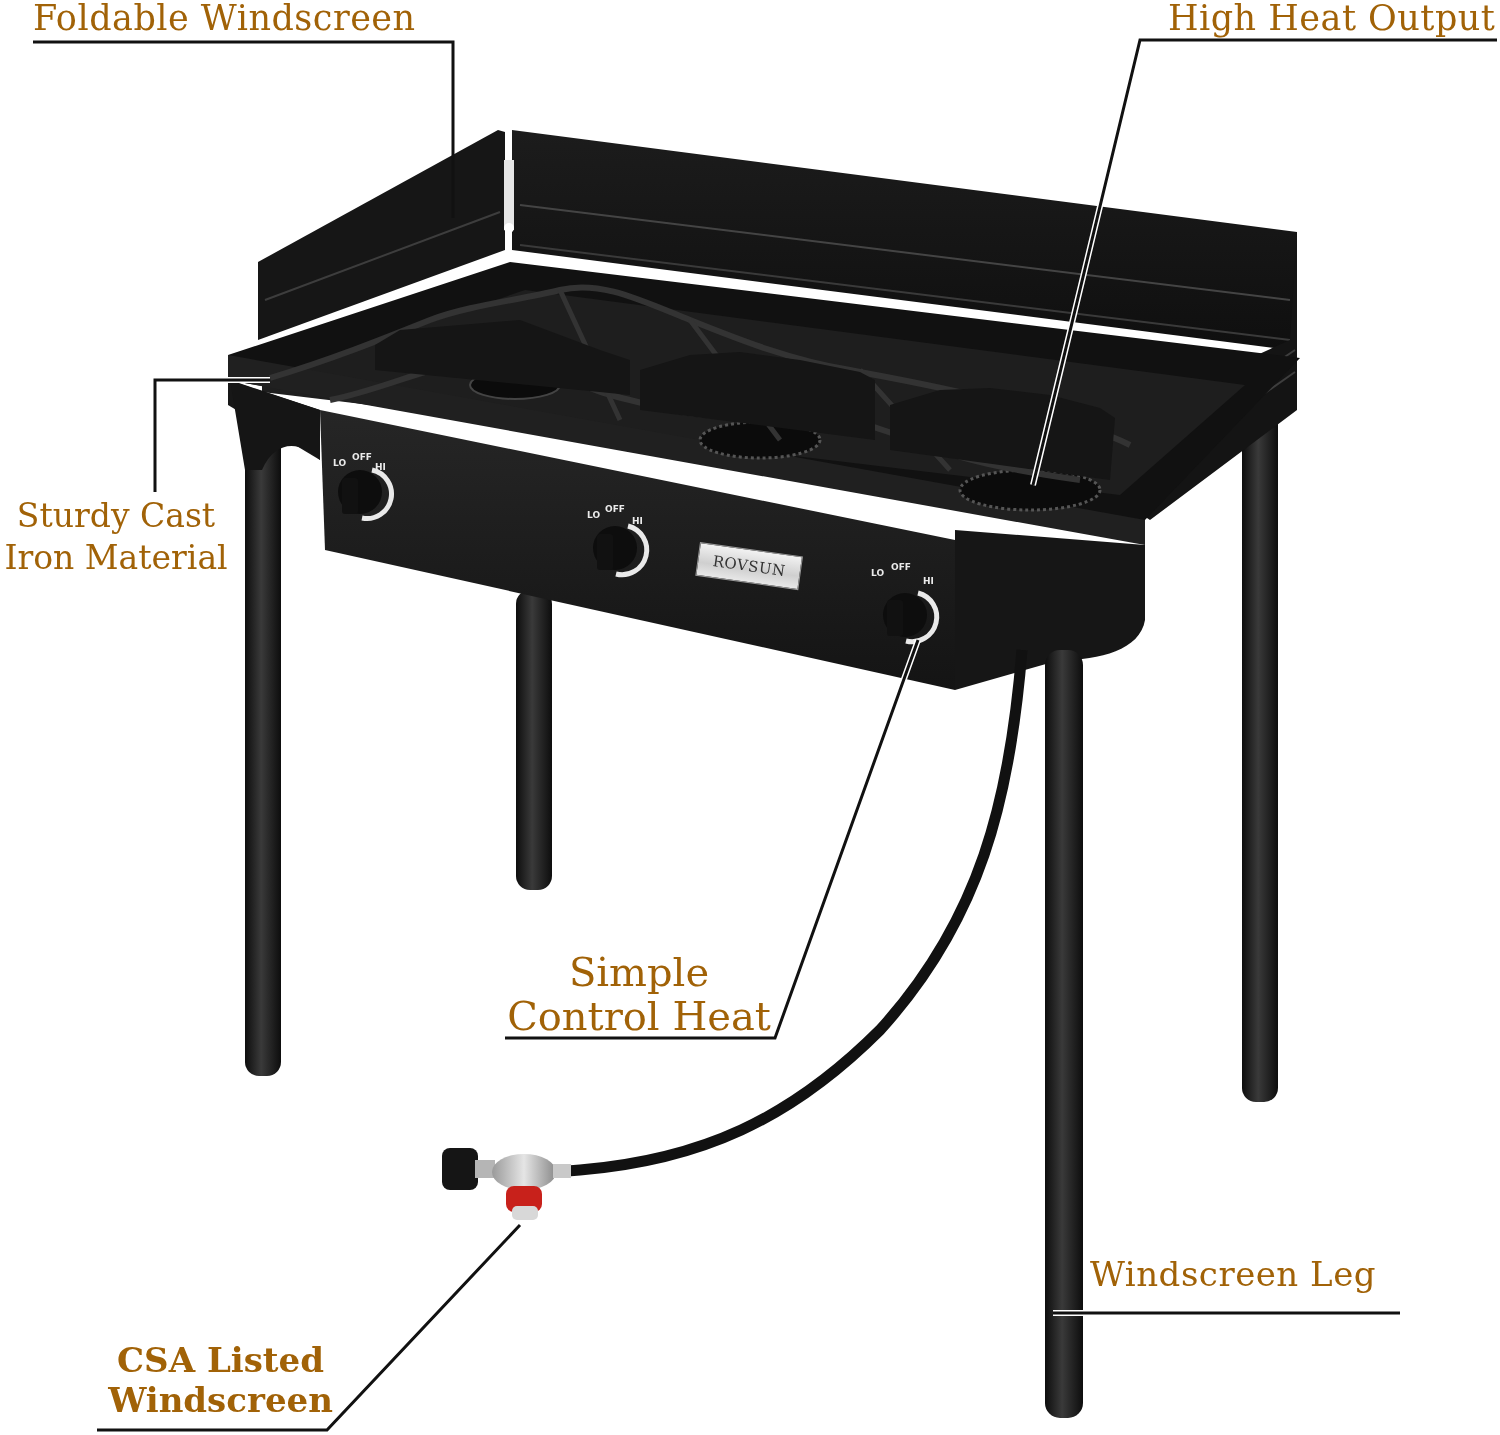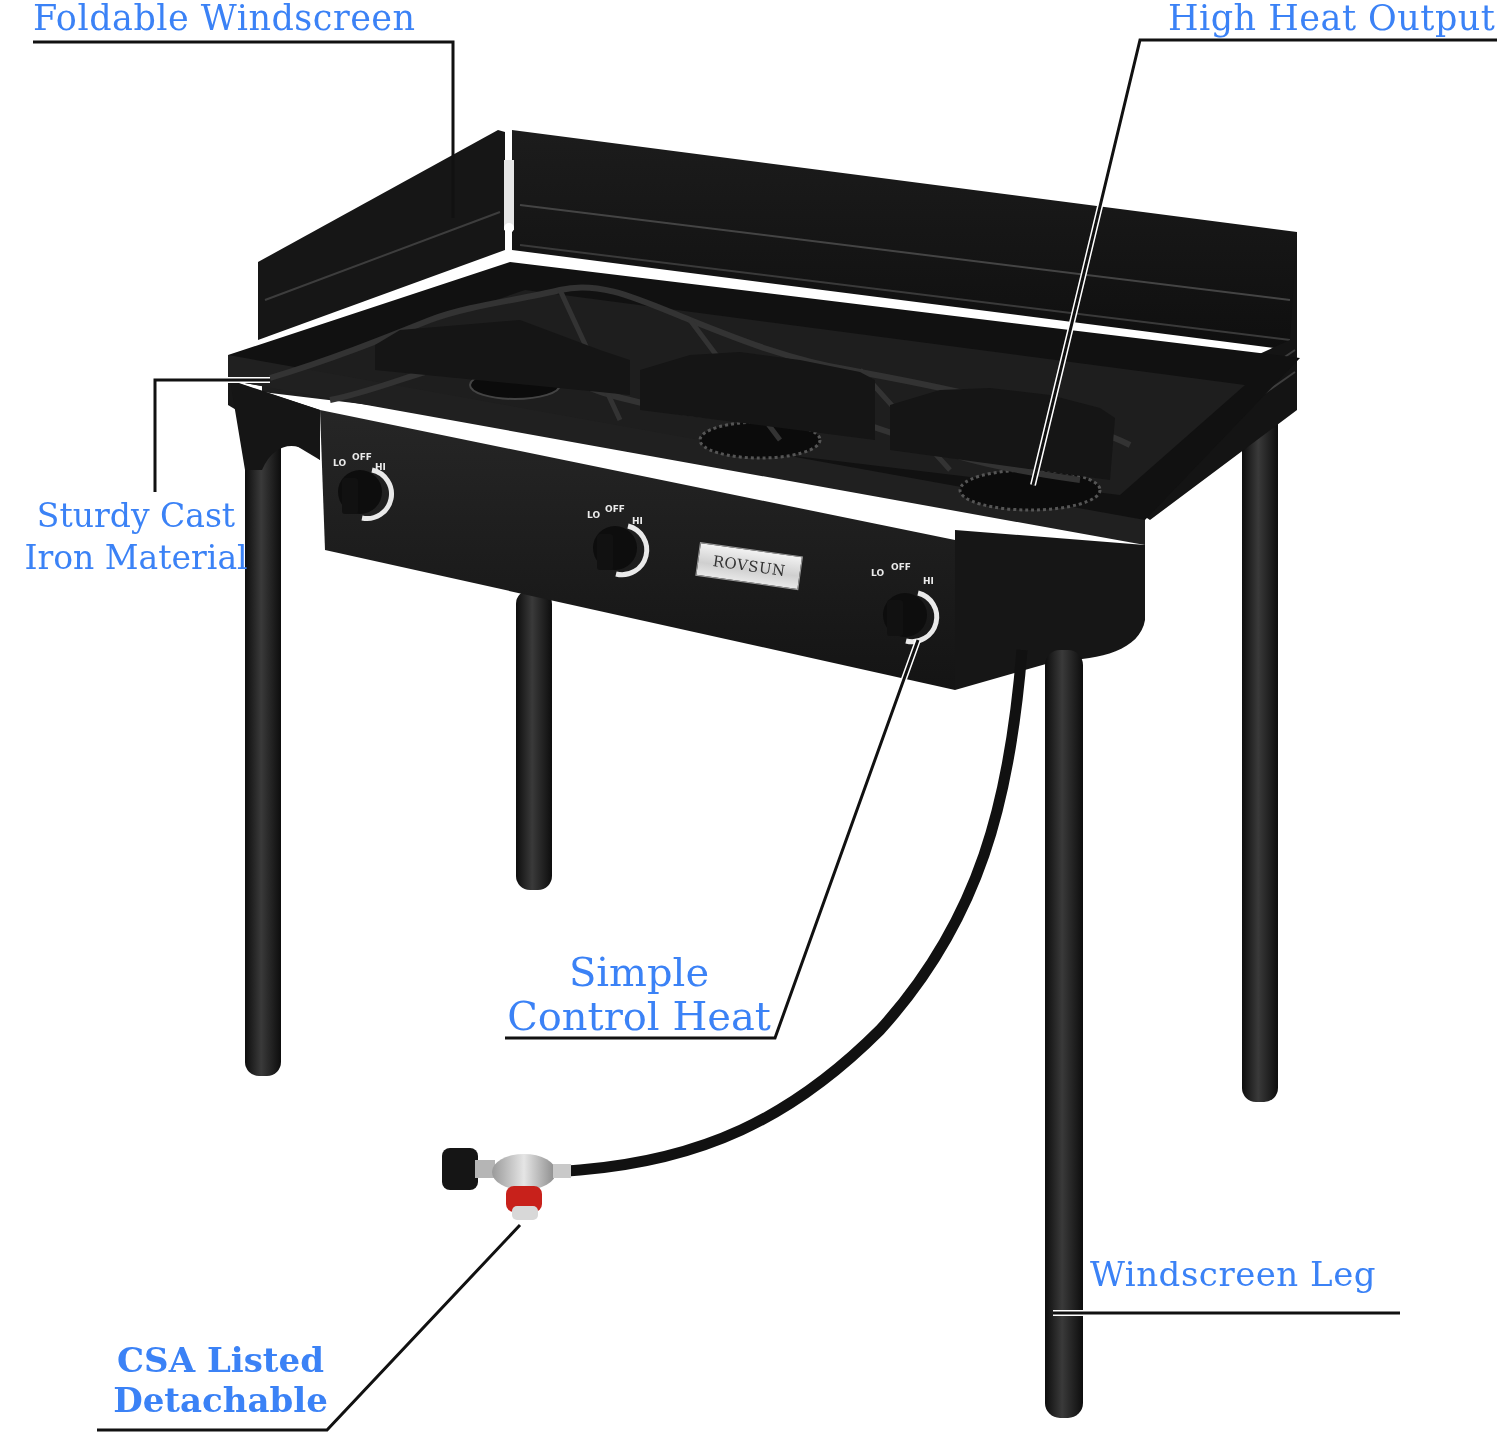--- a/index.html
+++ b/index.html
@@ -1,21 +1,21 @@
 <!DOCTYPE html>
 <html><head>
 <meta charset="utf-8">
 <style>
   html, body { margin: 0; padding: 0; background: #ffffff; }
   body { width: 1500px; height: 1435px; position: relative; overflow: hidden; font-family: "DejaVu Serif", "Liberation Serif", serif; }
   #stage { position: absolute; left: 0; top: 0; width: 1500px; height: 1435px; }
-  .callout { position: absolute; color: #3b82f6; font-family: "DejaVu Serif", "Liberation Serif", serif; line-height: 1.05; white-space: nowrap; }
+  .callout { position: absolute; color: #a16207; font-family: "DejaVu Serif", "Liberation Serif", serif; line-height: 1.05; white-space: nowrap; }
   .c-wind { left: 33px; top: 0px; font-size: 35px; letter-spacing: 0.5px; }
   .c-heat { left: 1168px; top: 0px; font-size: 35px; letter-spacing: 0.5px; }
-  .c-iron { left: 0px; top: 495px; font-size: 33px; text-align: center; width: 232px; line-height: 42px; margin-left: 20px; }
+  .c-iron { left: 0px; top: 495px; font-size: 33px; text-align: center; width: 232px; line-height: 42px; }
   .c-knob { left: 505px; top: 950px; font-size: 40px; text-align: center; width: 268px; line-height: 44px; }
   .c-leg  { left: 1090px; top: 1257px; font-size: 34px; letter-spacing: 0.5px; }
   .c-reg  { left: 98px; top: 1340px; font-size: 34px; text-align: center; width: 245px; line-height: 40px; font-weight: bold; }
   .badge { position: absolute; left: 700px; top: 542px; width: 102px; height: 32px; transform: rotate(8deg); transform-origin: left top;
            background: linear-gradient(180deg,#f2f2f2,#cfcfcf 60%,#e8e8e8); border: 1px solid #999; display:flex; align-items:center; justify-content:center;
            font-family: "DejaVu Serif","Liberation Serif",serif; font-size: 15px; color:#333; letter-spacing: 0.5px; }
   .dial-lbl { position: absolute; font-family: "DejaVu Sans","Liberation Sans",sans-serif; font-size: 9px; font-weight: bold; color: #eaeaea; }
 </style>
 </head>
 <body>
@@ -168,15 +168,15 @@
   <div>Sturdy Cast</div>
   <div>Iron Material</div>
 </div>
 <div class="callout c-knob">
   <div>Simple</div>
   <div>Control Heat</div>
 </div>
 <div class="callout c-leg">Windscreen Leg</div>
 <div class="callout c-reg">
   <div>CSA Listed</div>
-  <div>Detachable</div>
+  <div>Windscreen</div>
 </div>
 </div>
 
 </body></html>

